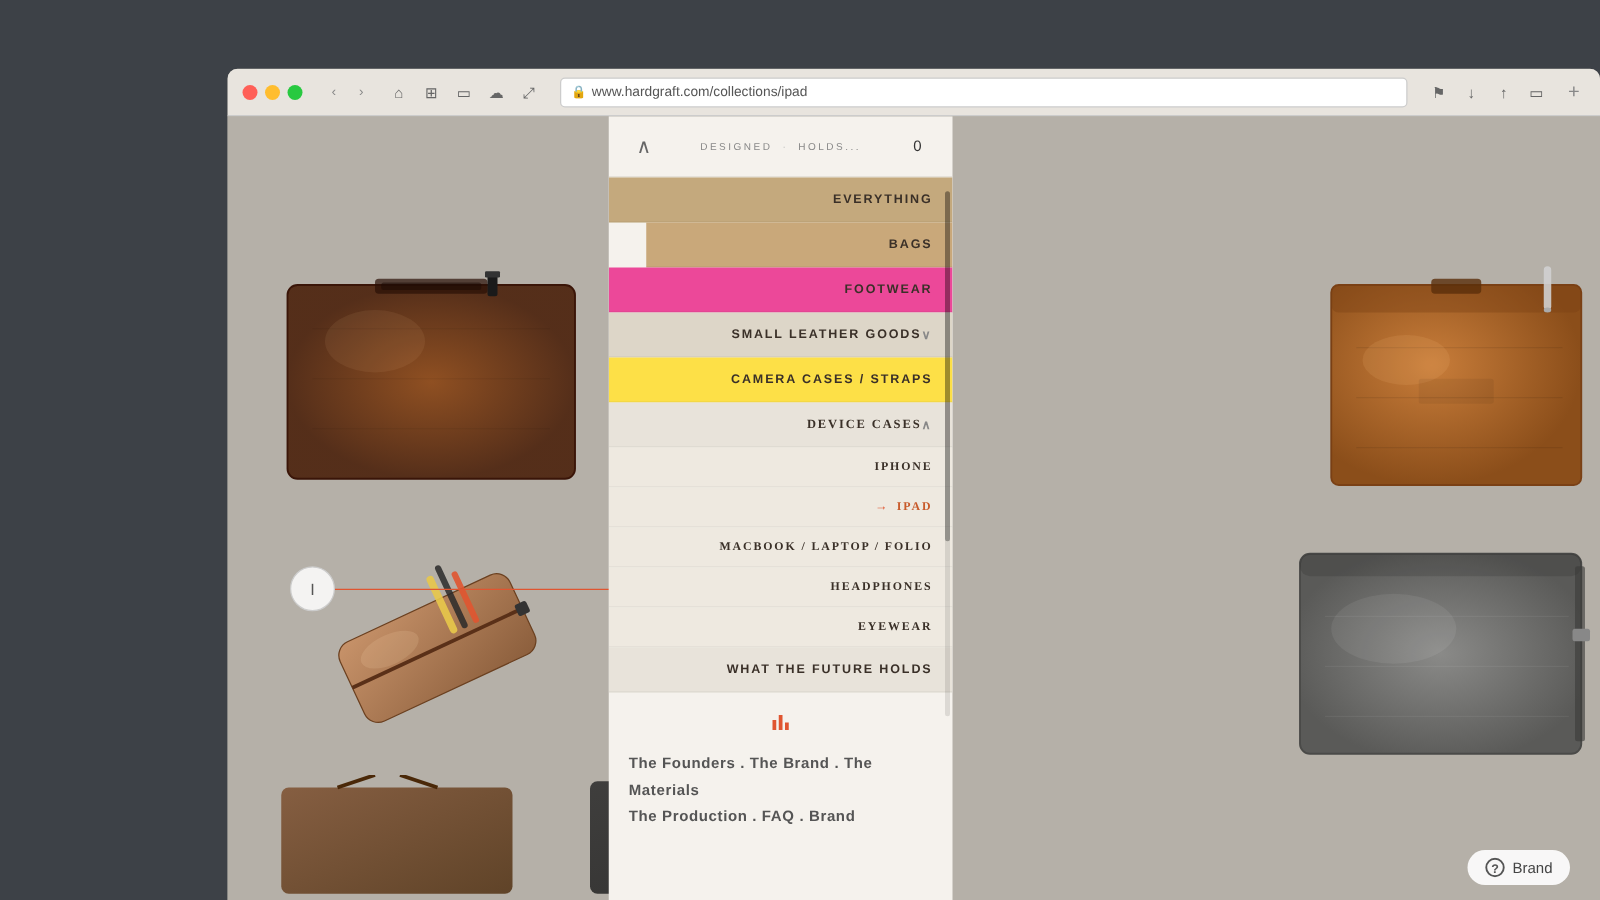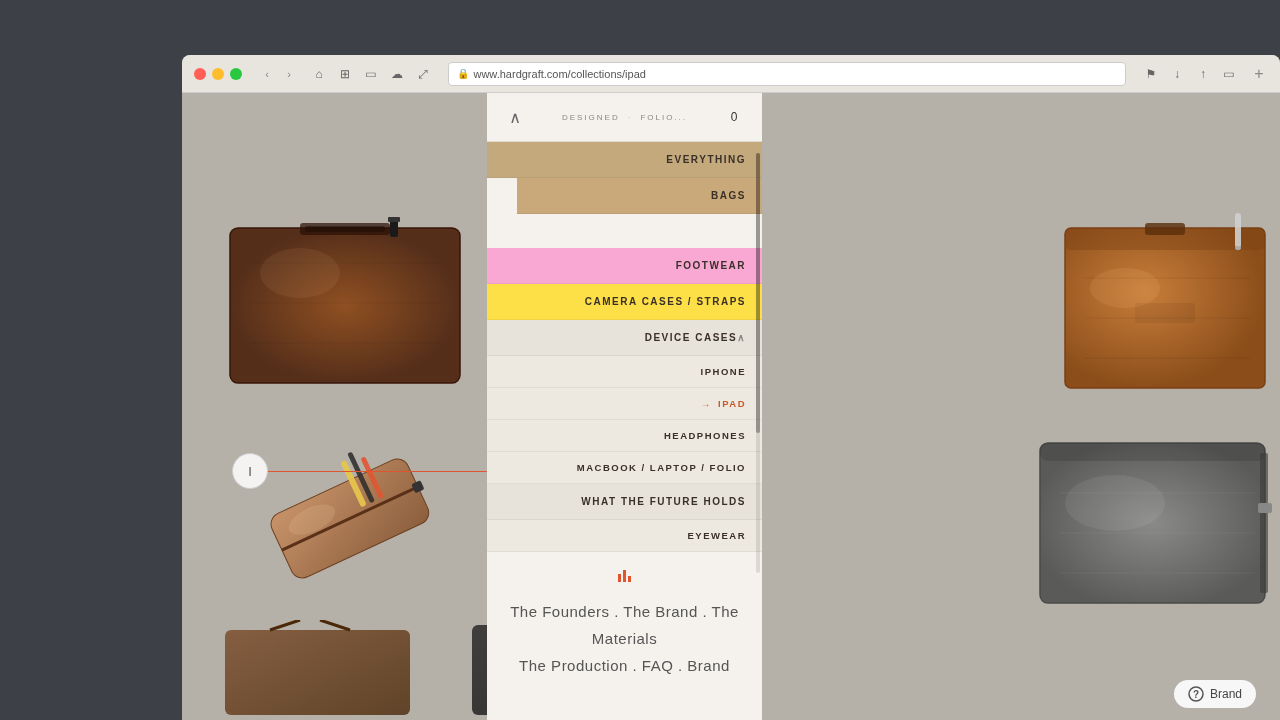--- a/index.html
+++ b/index.html
@@ -322,30 +322,31 @@
       letter-spacing: 1.5px;
       font-weight: 600;
       color: #3a3028;
       border-bottom: 1px solid rgba(0,0,0,0.05);
       text-transform: uppercase;
     }
 
     .menu-item.everything { background: #c4a97d; }
     .menu-item.bags { background: #c9a87a; margin-left: 30px; }
     .menu-item.knitwear { background: #c9ad87; }
-    .menu-item.footwear { background: #f9a8d4; margin-top: 34px; }
+    .menu-item.footwear { background: #ec4899; }
     .menu-item.small-leather { background: #ddd6c8; }
     .menu-item.camera { background: #fde047; }
-    .menu-item.device { background: #e8e3da; }
+    .menu-item.device { background: #e8e3da; font-family: Liberation Serif, serif; }
 
     .menu-item.sub-item {
       background: #eee9e0;
       padding-left: 24px;
       height: 32px;
       font-size: 9.5px;
+      font-family: Liberation Serif, serif;
     }
 
     .menu-item.sub-item.active {
       color: #c85a2a;
       font-weight: 700;
     }
 
     .menu-item.future {
       background: #e8e3da;
     }
@@ -387,25 +388,25 @@
     .logo-bar {
       width: 3px;
       background: #e05530;
     }
 
     .logo-bar-1 { height: 8px; }
     .logo-bar-2 { height: 12px; }
     .logo-bar-3 { height: 6px; }
 
     .footer-links {
-      font-size: 15px;
+      font-size: 12px;
       color: #555;
       letter-spacing: 0.5px;
-      text-align: center;
       line-height: 1.8;
+      font-weight: bold;
     }
 
     
     .help-btn {
       position: absolute;
       bottom: 12px;
       right: 24px;
       display: flex;
       align-items: center;
       gap: 6px;
@@ -624,74 +625,78 @@
     <div class="annotation-arrow" style="left: 470px;">→</div>
 
     <div class="nav-menu">
 
       <div class="menu-header">
         <div class="menu-close-btn">∧</div>
         <div class="brand-logo">
           <div class="brand-tagline">
             <span>DESIGNED</span>
             <span style="margin: 0 4px; color:#bbb;">·</span>
-            <span>FOLIO...</span>
+            <span>HOLDS...</span>
           </div>
         </div>
         <div class="cart-count">0</div>
       </div>
 
       <div class="menu-items">
 
         <div class="menu-item everything">
           <span>EVERYTHING</span>
         </div>
 
         <div class="menu-item bags">
           <span>BAGS</span>
         </div>
 
 
         <div class="menu-item footwear">
           <span>FOOTWEAR</span>
         </div>
 
+        <div class="menu-item small-leather">
+          <span>SMALL LEATHER GOODS</span>
+          <span class="chevron-icon">∨</span>
+        </div>
 
         <div class="menu-item camera">
           <span>CAMERA CASES / STRAPS</span>
         </div>
 
         <div class="menu-item device">
           <span>DEVICE CASES</span>
           <span class="chevron-icon">∧</span>
         </div>
 
         <div class="menu-item sub-item">
           <span>IPHONE</span>
         </div>
 
         <div class="menu-item sub-item active">
           <span class="active-arrow">→</span>
           <span>IPAD</span>
         </div>
 
         <div class="menu-item sub-item">
+          <span>MACBOOK / LAPTOP / FOLIO</span>
+        </div>
+
+        <div class="menu-item sub-item">
           <span>HEADPHONES</span>
         </div>
 
         <div class="menu-item sub-item">
-          <span>MACBOOK / LAPTOP / FOLIO</span>
+          <span>EYEWEAR</span>
         </div>
 
         <div class="menu-item future">
           <span>WHAT THE FUTURE HOLDS</span>
-        </div>
-
-        <div class="menu-item sub-item">
-          <span>EYEWEAR</span>
         </div>
 
       </div>
 
       <div class="menu-footer">
 
         <div class="footer-logo">
           <div class="footer-logo-mark">
             <div style="display:flex; gap:2px; align-items:flex-end;">
               <div class="logo-bar logo-bar-1"></div>

